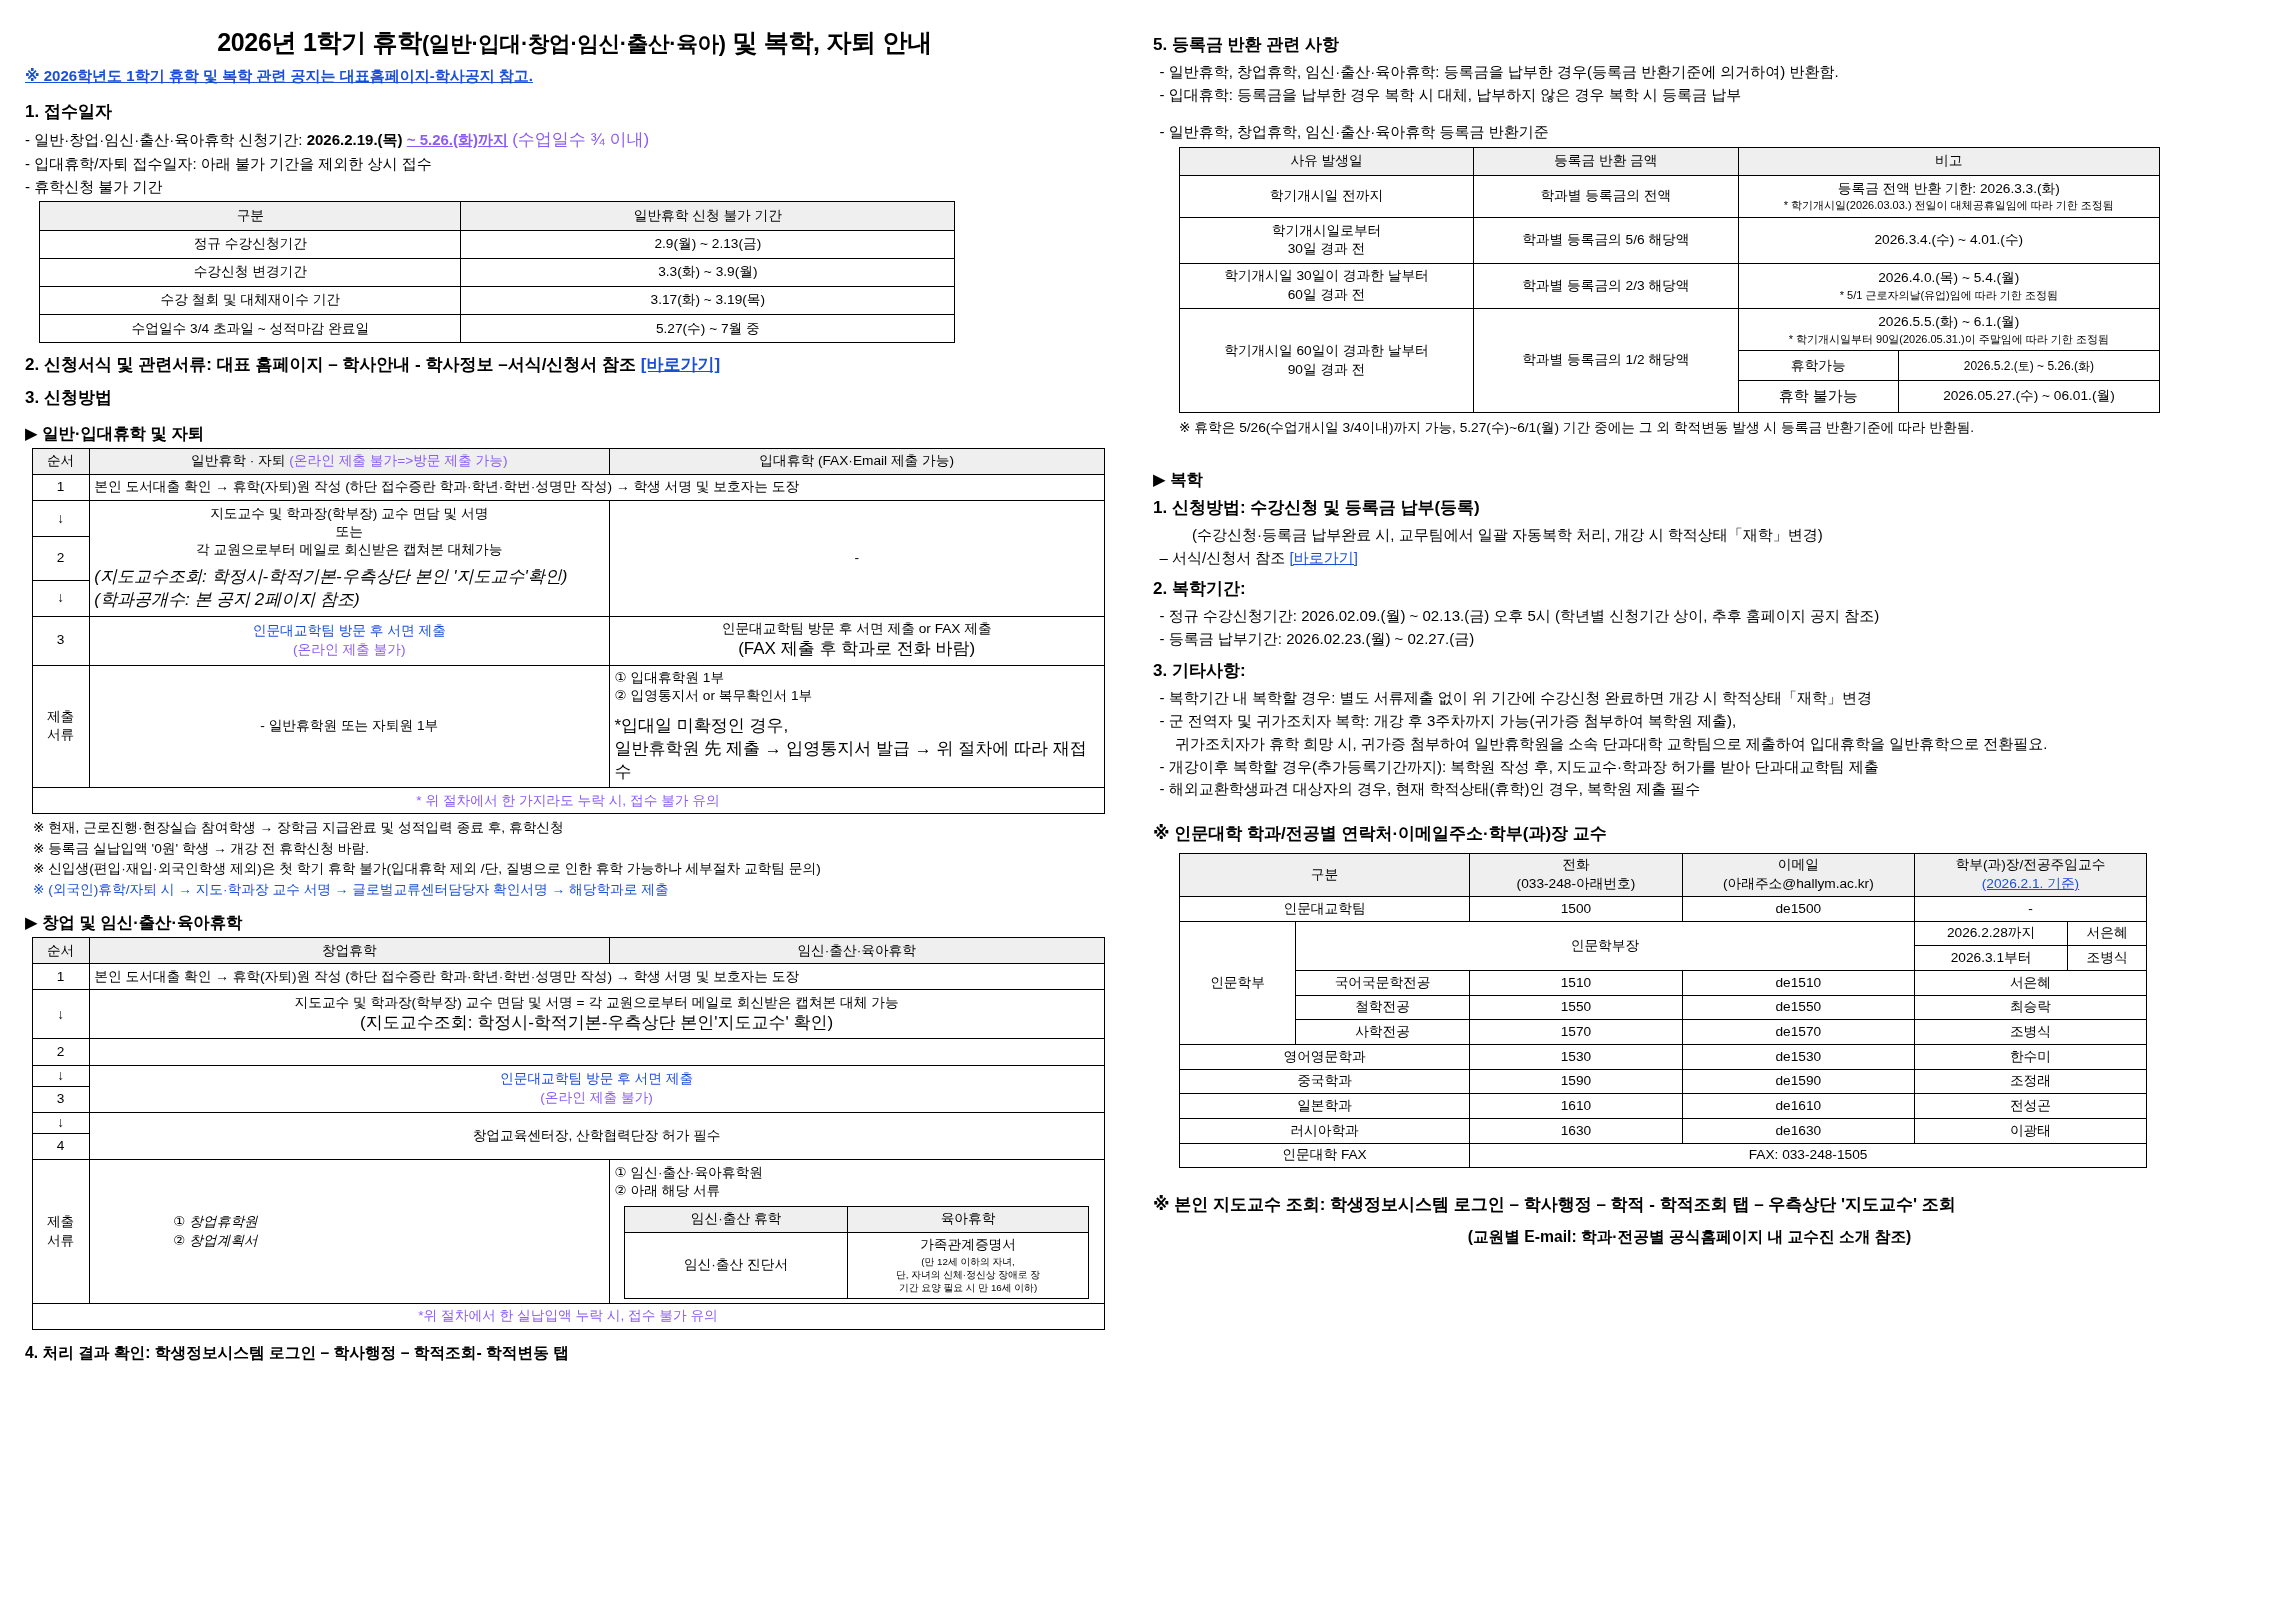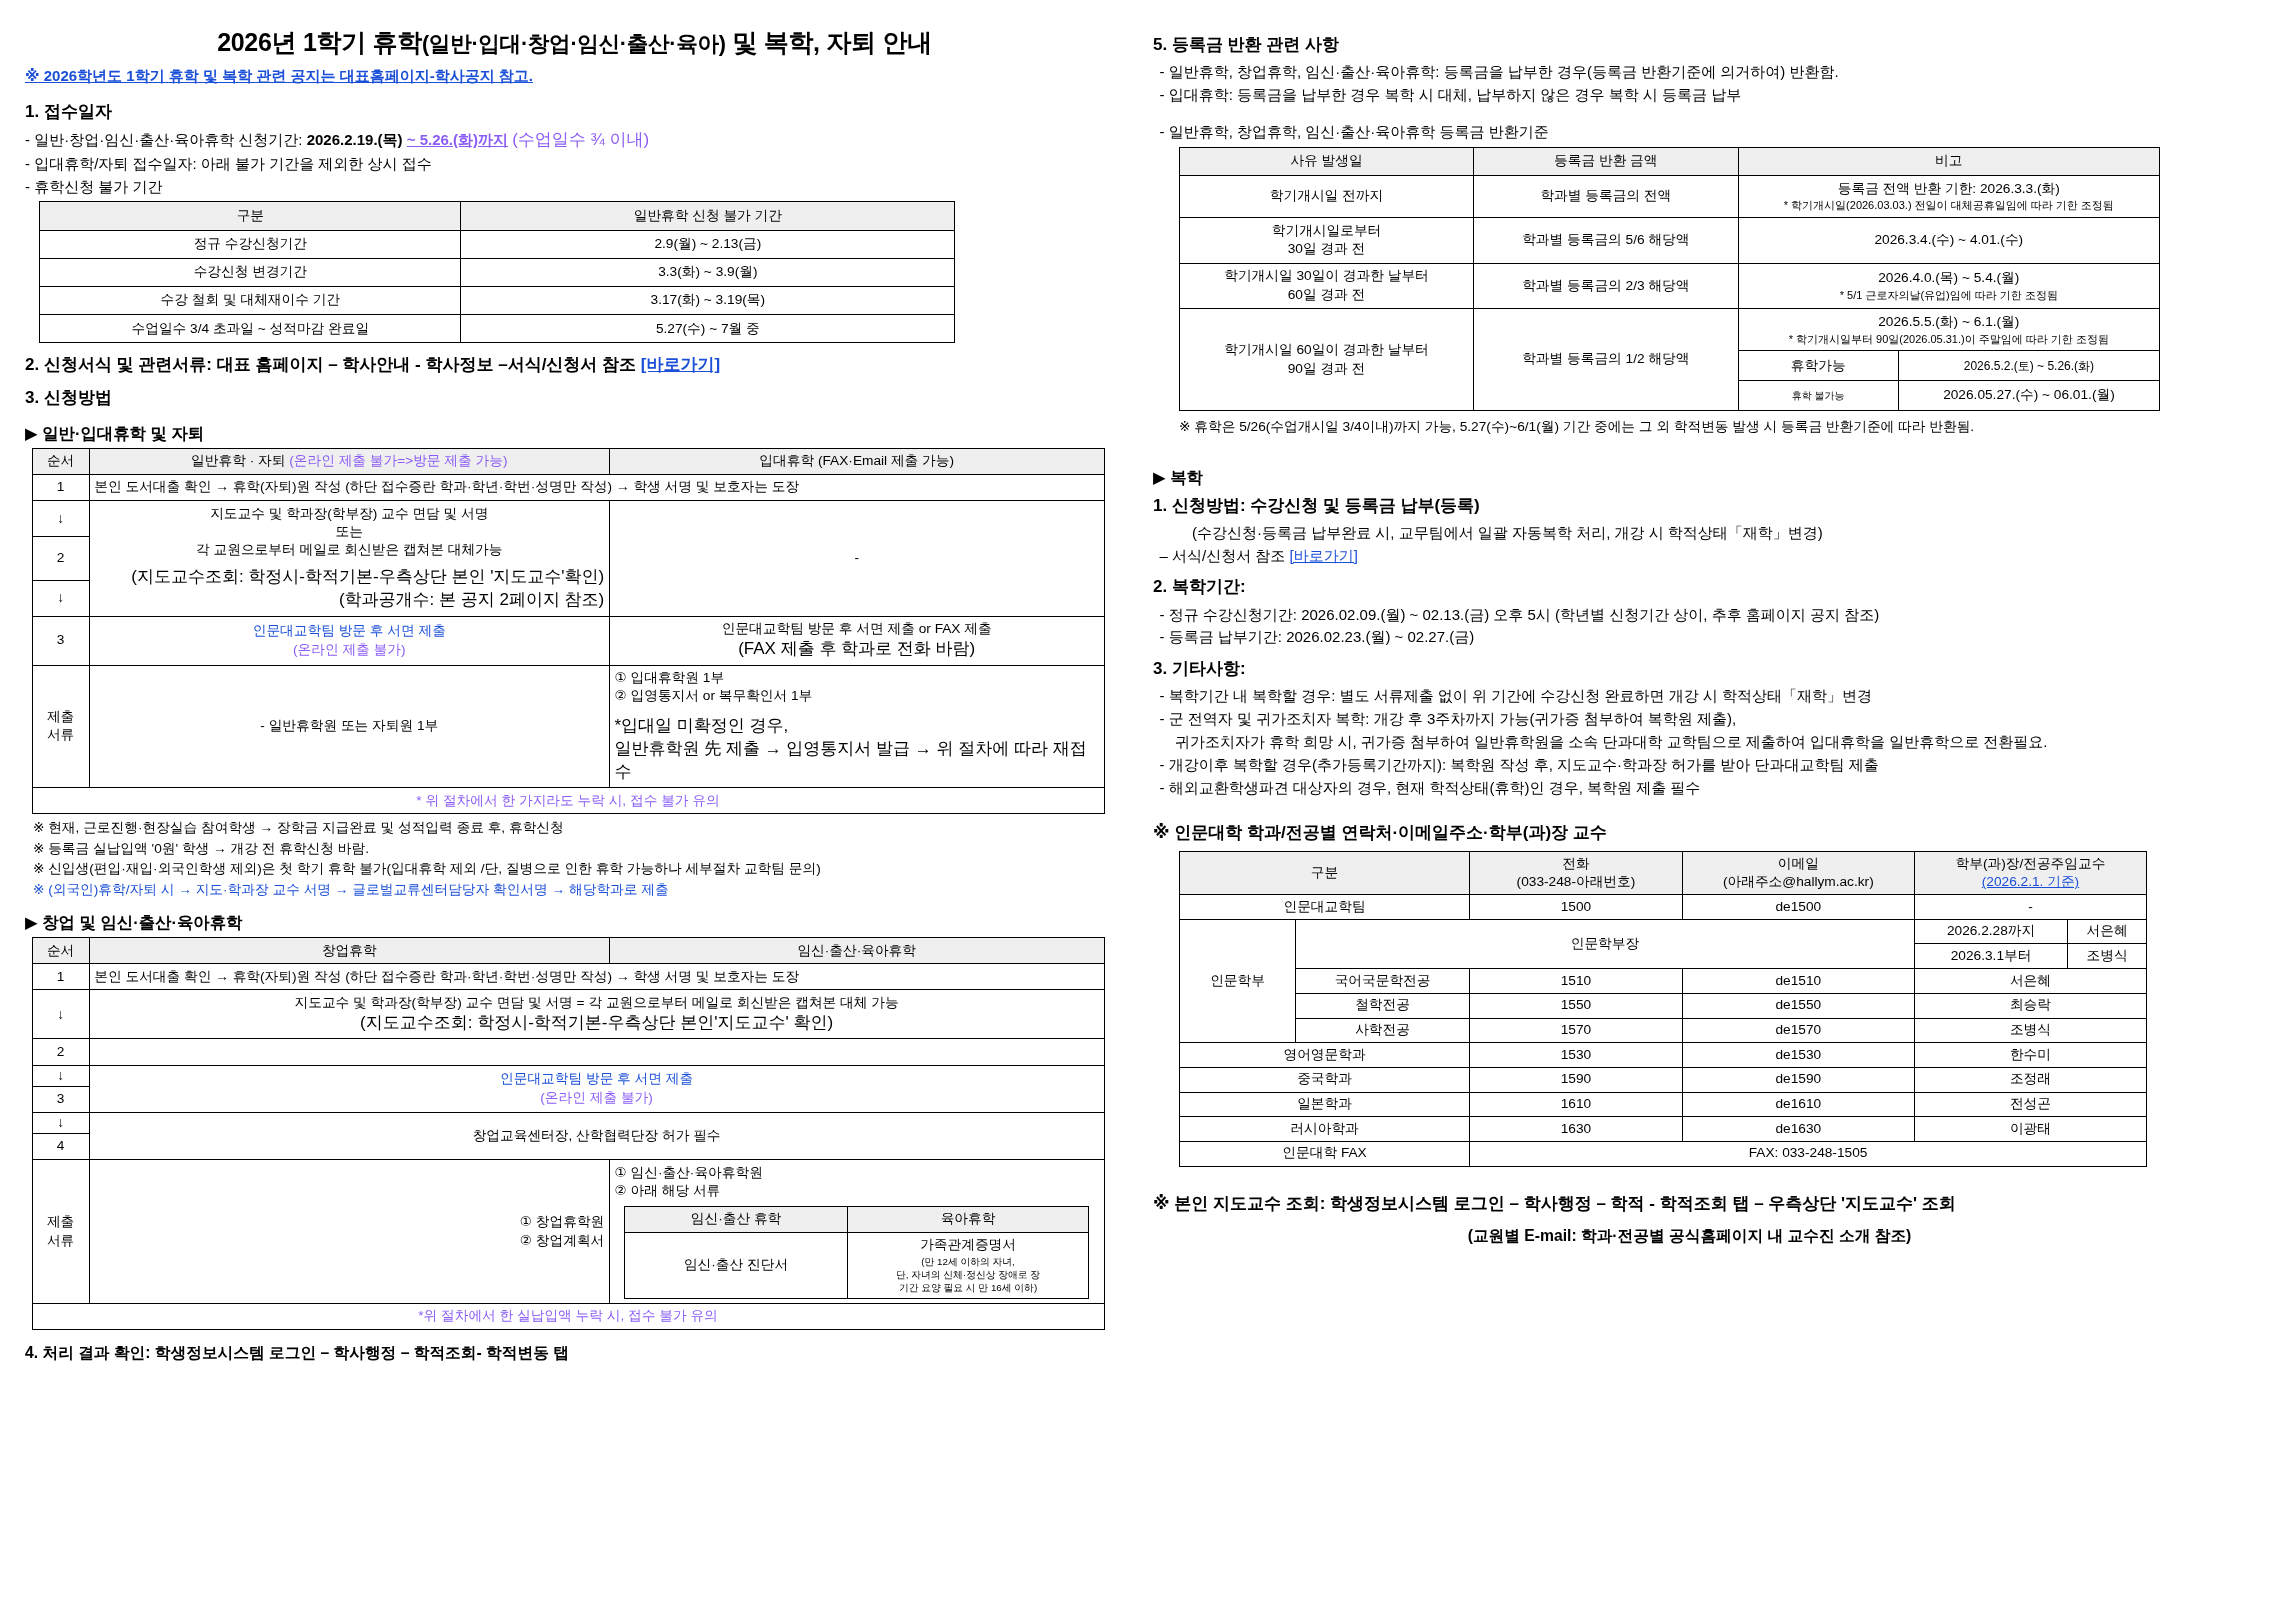--- a/index.html
+++ b/index.html
@@ -50,21 +50,21 @@
   .notes{margin:5.2px 0 2.6px 7.9px;font-size:13.7px;}
   .notes div{margin:2px 0;}
 
   .arrow{font-size:16.4px;font-weight:bold;margin:11.8px 0 3.9px 0;}
 
   .tref{width:981px;margin:5.2px 0 3.9px 26px;}
   .tref td,.tref th{padding:3.9px 5.2px;font-size:13.7px;}
 
   .tcontact{width:968px;margin:6.5px 0 3.9px 26px;}
   .tcontact td,.tcontact th{padding:2.6px 3.9px;font-size:13.7px;}
-  .left{text-align:right;}
+  .left{text-align:left;font-style:italic;}
   .footnote{font-size:13.7px;margin:6.5px 0 0 7.9px;}
   .bottomline{font-size:15.7px;font-weight:bold;margin-top:11.8px;}
   .rowarrow{font-size:14.4px;line-height:1;}
 </style>
 </head>
 <body>
 
 <div class="page">
   <div class="cols">
 
@@ -321,21 +321,21 @@
               </tr>
             </tbody>
                 </table>
           </td>
         </tr>
         <tr>
           <td style="padding:0">
             <table style="width:100%;border-collapse:collapse">
               <tbody>
                     <tr>
-                <td style="width:38%;border:none;border-right:0.7px solid #000;text-align:center;padding:5.2px 2.6px;font-size:10px">휴학 불가능</td>
+                <td style="width:38%;border:none;border-right:0.7px solid #000;text-align:center;padding:5.2px 2.6px;font-size:15px">휴학 불가능</td>
                 <td style="border:none;text-align:center;padding:5.2px 2.6px;font-size:13.7px">2026.05.27.(수) ~ 06.01.(월)</td>
               </tr>
             </tbody>
                 </table>
           </td>
         </tr>
       </tbody>
         </table>
 
       <div class="footnote" style="margin-left:26px">※ 휴학은 5/26(수업개시일 3/4이내)까지 가능, 5.27(수)~6/1(월) 기간 중에는 그 외 학적변동 발생 시 등록금 반환기준에 따라 반환됨.</div>

